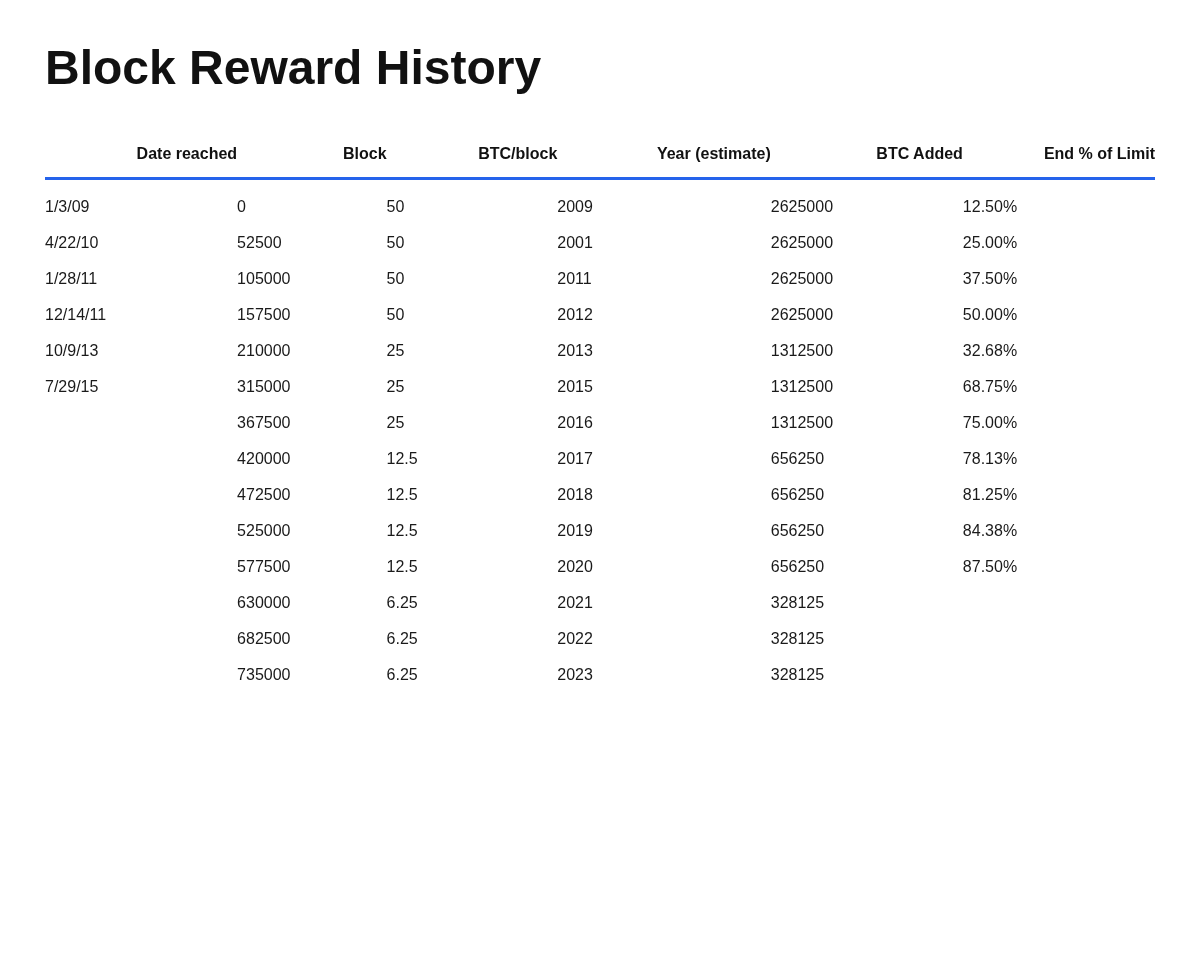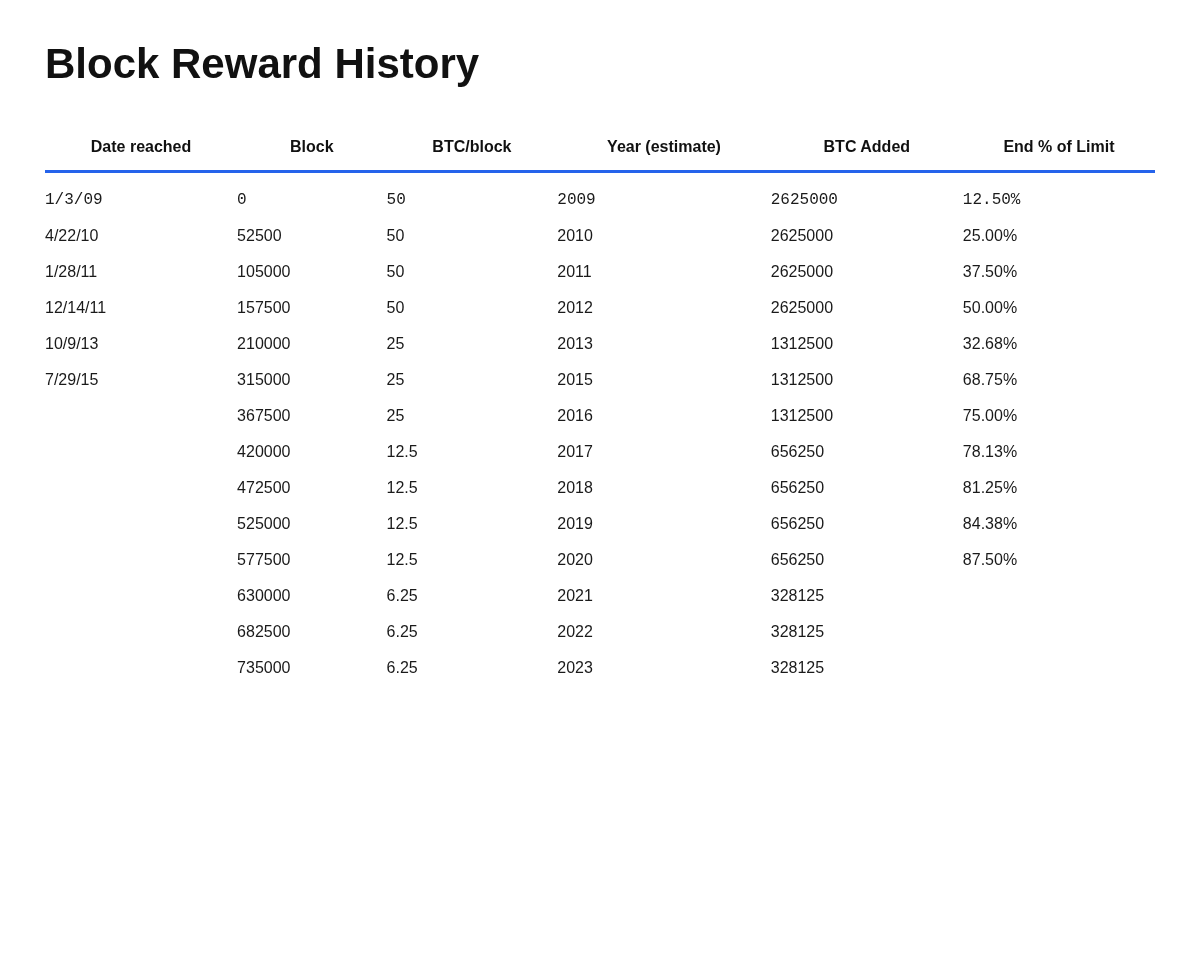--- a/index.html
+++ b/index.html
@@ -11,36 +11,36 @@
     body {
       background-color: #ffffff;
       font-family: -apple-system, BlinkMacSystemFont, 'Segoe UI', Arial, sans-serif;
       color: #1a1a1a;
       padding: 40px 45px;
       width: 1200px;
       min-height: 970px;
     }
 
     .page-title {
-      font-size: 42px;
+      font-size: 48px;
       font-weight: 800;
       margin-bottom: 40px;
       color: #111111;
     }
 
     table {
       width: 100%;
       border-collapse: collapse;
     }
 
     thead th {
       font-size: 16px;
       font-weight: 700;
       color: #111111;
-      text-align: center;
+      text-align: right;
       padding: 10px 0 14px 0;
       border-bottom: 3px solid #2563eb;
     }
 
     thead th:first-child {
       width: 180px;
     }
 
     thead th:nth-child(2) {
       width: 140px;
@@ -64,21 +64,20 @@
 
     tbody tr td {
       font-size: 16px;
       color: #1a1a1a;
       padding: 9px 0;
       vertical-align: top;
     }
 
     tbody tr:first-child td {
       padding-top: 18px;
-      font-family: Liberation Mono, monospace;
     }
   </style>
 </head>
 <body>
 
 <h1 class="page-title">Block Reward History</h1>
 
 <table>
   <thead>
     <tr>
@@ -96,21 +95,21 @@
         <td>0</td>
         <td>50</td>
         <td>2009</td>
         <td>2625000</td>
         <td>12.50%</td>
       </tr>
       <tr>
         <td>4/22/10</td>
         <td>52500</td>
         <td>50</td>
-        <td>2010</td>
+        <td>2001</td>
         <td>2625000</td>
         <td>25.00%</td>
       </tr>
       <tr>
         <td>1/28/11</td>
         <td>105000</td>
         <td>50</td>
         <td>2011</td>
         <td>2625000</td>
         <td>37.50%</td>

